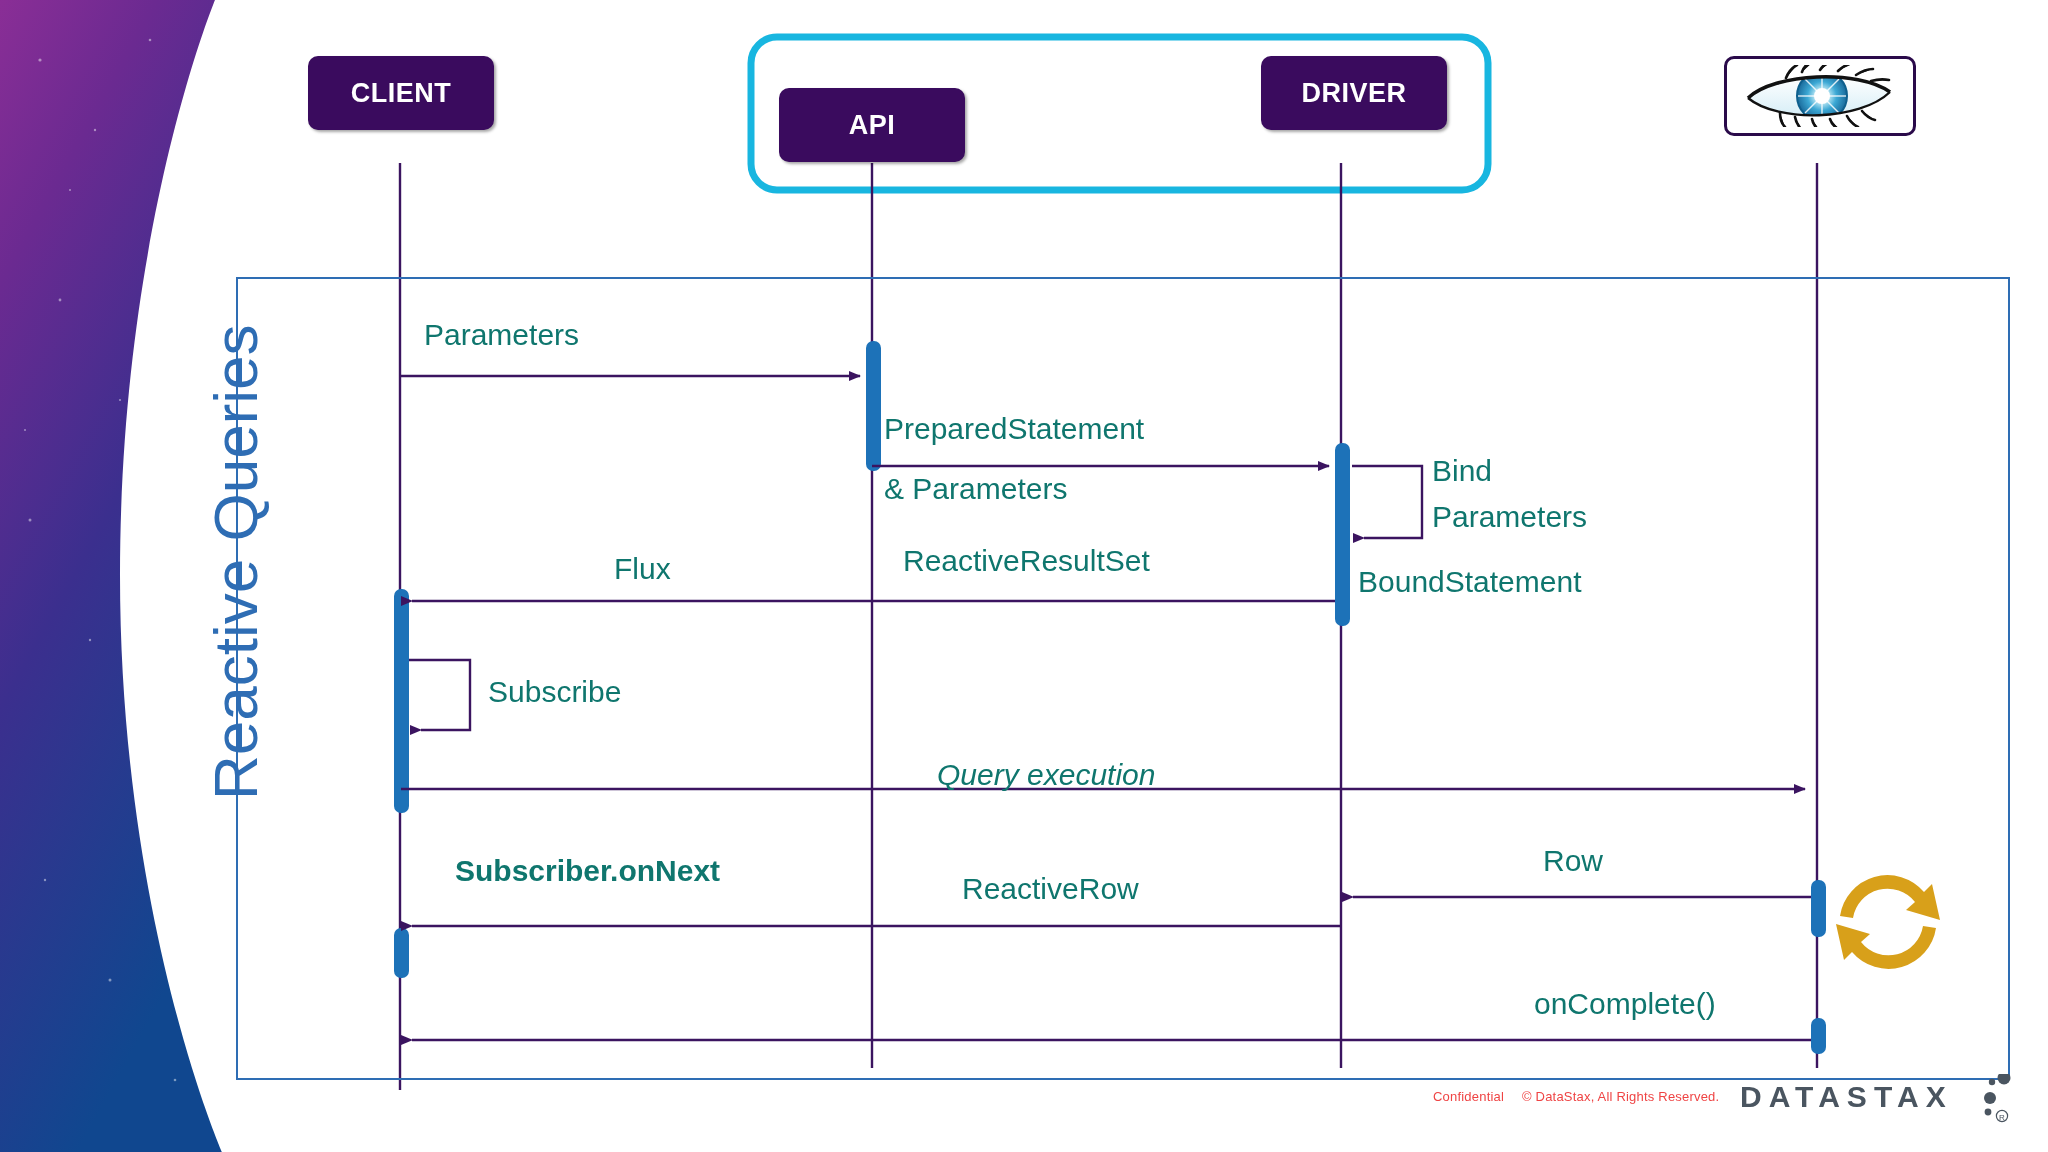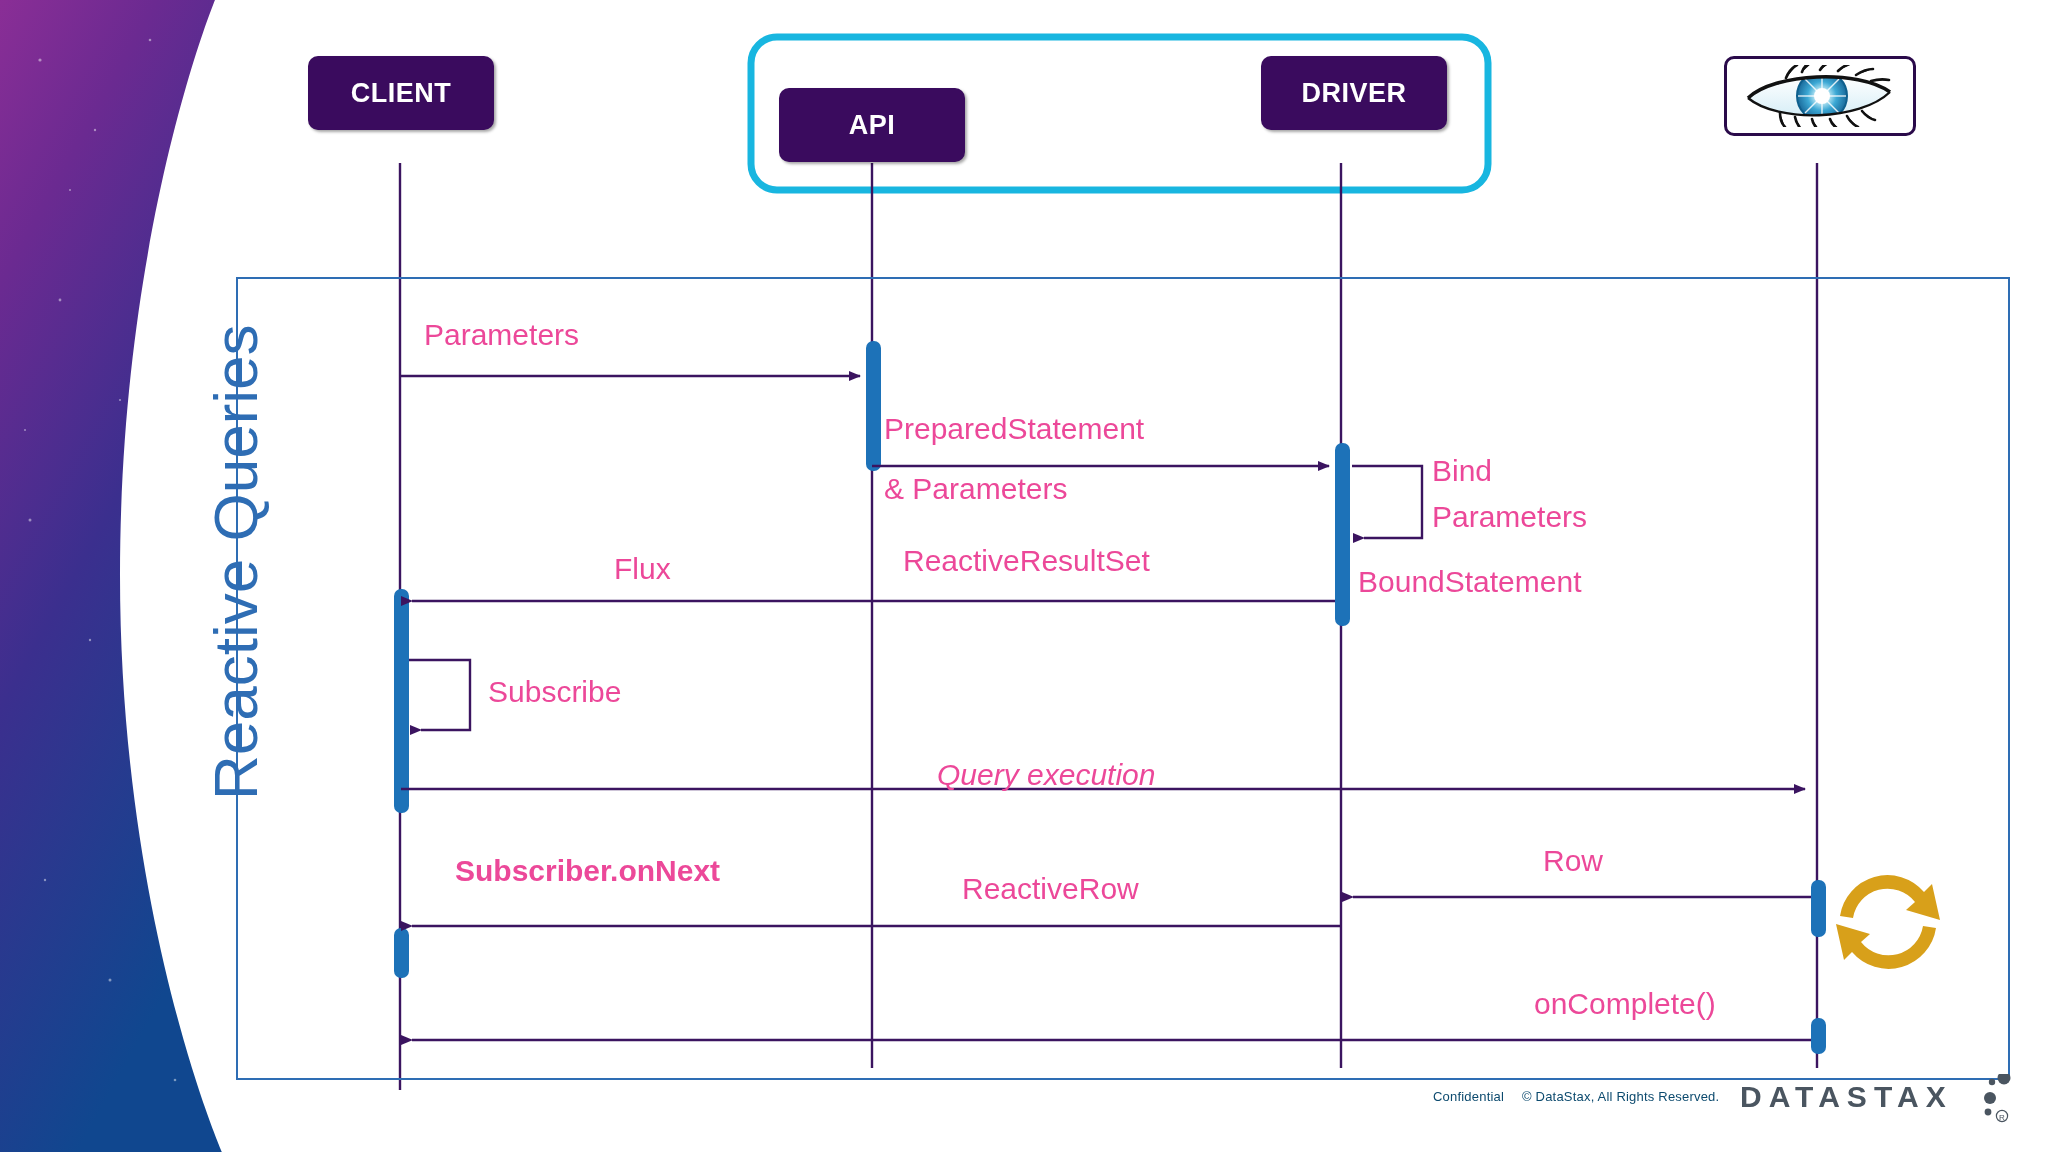--- a/index.html
+++ b/index.html
@@ -36,28 +36,28 @@
   .side-title{
     position:absolute;
     color:#2E6DB4;
     font-size:62px;
     white-space:nowrap;
     transform-origin:0 0;
     transform:rotate(-90deg);
   }
   .msg-label{
     position:absolute;
-    color:#ec4899;
+    color:#0f766e;
     font-size:30px;
     white-space:nowrap;
   }
   .msg-label.italic{font-style:italic;}
   .footer-txt{
     position:absolute;
-    color:#0c4a6e;
+    color:#ef4444;
     font-size:13px;
     white-space:nowrap;
     letter-spacing:.2px;
   }
   .ds-logo{
     position:absolute;
     color:#4a5560;
     font-size:30px;
     font-weight:bold;
     letter-spacing:7px;

